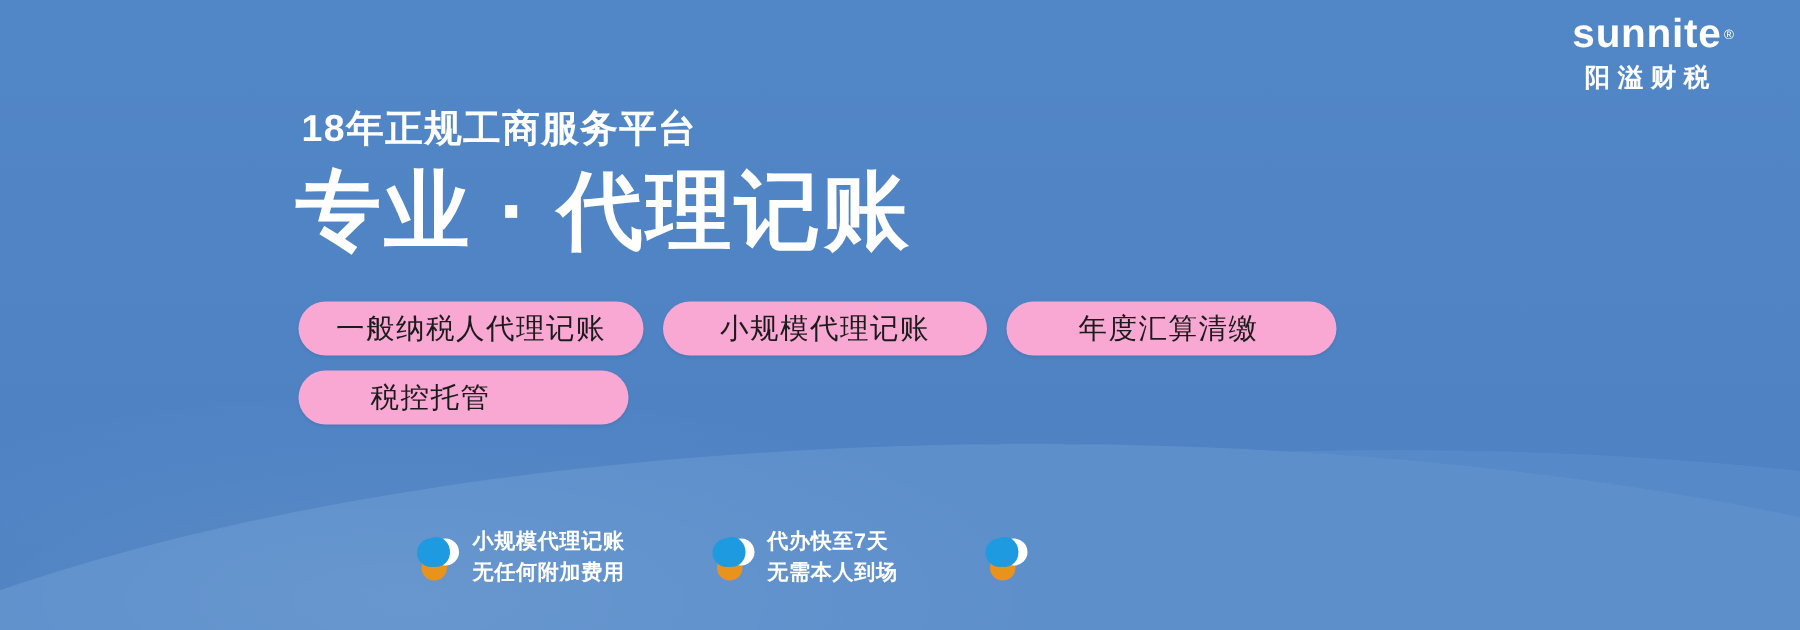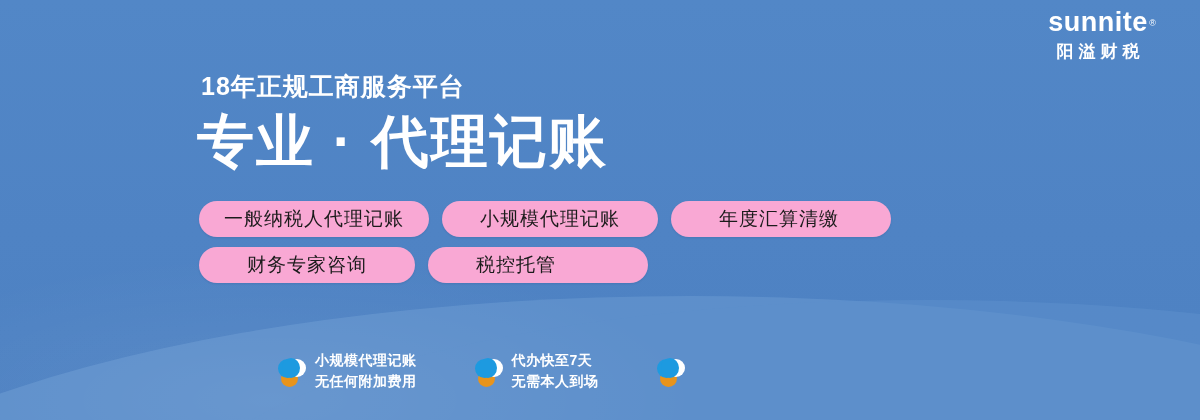--- a/index.html
+++ b/index.html
@@ -219,21 +219,20 @@
   <div class="tagline">18年正规工商服务平台</div>
   <div class="headline">专业 · 代理记账</div>
 
   <div class="pill-grid">
     <div class="pill-row">
       <div class="pill col-a">一般纳税人代理记账</div>
       <div class="pill col-b">小规模代理记账</div>
       <div class="pill col-c">年度汇算清缴</div>
     </div>
     <div class="pill-row">
-      <div class="pill col-b">财务专家咨询</div>
       <div class="pill col-c">税控托管</div>
     </div>
   </div>
 
   <div class="features">
 
     <div class="feature">
       <div class="feature-icon">
         <span class="icon-dot-orange"></span>
         <span class="icon-dot-blue"></span>

